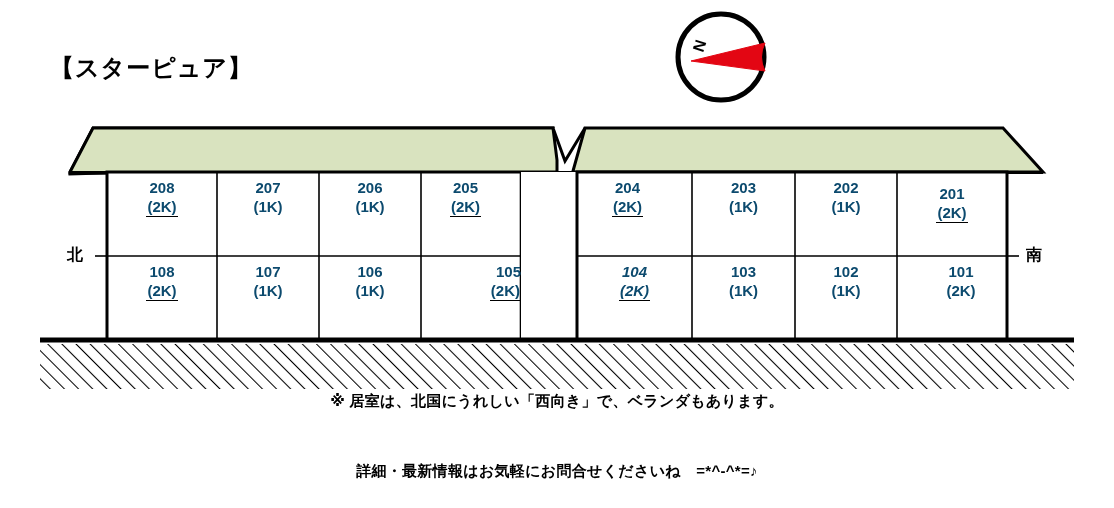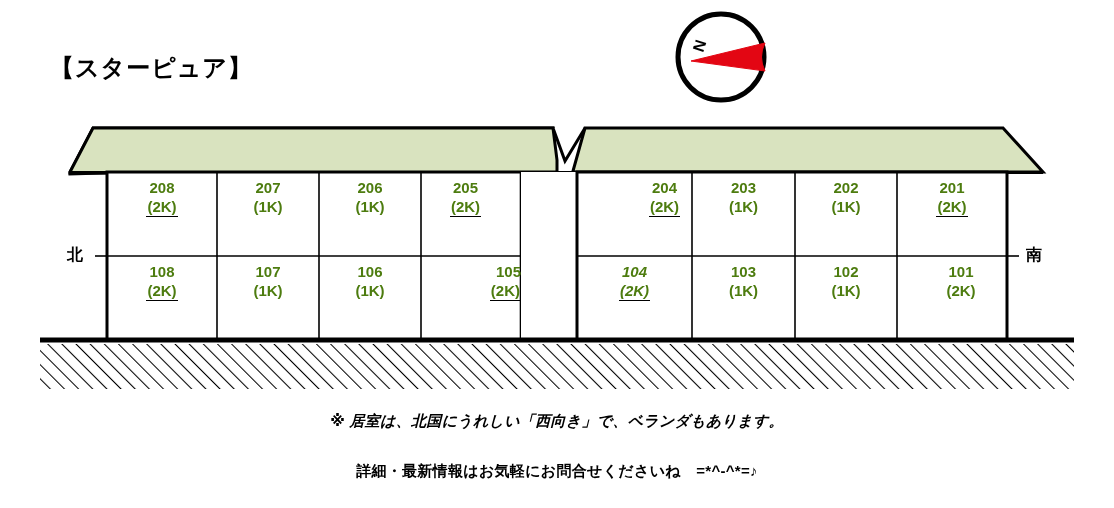--- a/index.html
+++ b/index.html
@@ -45,21 +45,21 @@
     height: 400px;
   }
 
   
   .room-cell {
     position: absolute;
     text-align: center;
     line-height: 1.28;
     font-size: 15px;
     font-weight: bold;
-    color: #4d7c0f;
+    color: #0c4a6e;
     white-space: nowrap;
   }
   .room-number { display: block; }
   .room-type { display: block; }
   .room-type.vacant {
     border-bottom: 1.5px solid #000;
     display: inline-block;
     padding: 0 1px 0px 1px;
   }
 
@@ -74,21 +74,21 @@
 
   
   .footer-note {
     position: absolute;
     width: 1114px;
     text-align: center;
     font-size: 15px;
     font-weight: bold;
     letter-spacing: 0.3px;
   }
-  #note-orientation { top: 412px; font-style: italic; }
+  #note-orientation { top: 392px; }
   #note-contact { top: 462px; }
 </style>
 </head>
 <body>
 
 <div id="building-title">【スターピュア】</div>
 
 <div id="compass-rose">
   <svg width="96" height="96" viewBox="0 0 96 96">
     <circle cx="48" cy="48" r="43" fill="#ffffff" stroke="#000000" stroke-width="5"></circle>
@@ -163,33 +163,33 @@
 </div>
 <div class="room-cell" style="left:319px; top:262px; width:102px;">
   <span class="room-number">106</span>
   <span class="room-type">(1K)</span>
 </div>
 <div class="room-cell" style="left:421px; top:262px; width:100px;text-align:right;">
   <span class="room-number">105</span>
   <span class="room-type vacant">(2K)</span>
 </div>
 
-<div class="room-cell" style="left:577px; top:178px; width:101px;padding-left:37px;">
+<div class="room-cell" style="left:577px; top:178px; width:101px;">
   <span class="room-number">204</span>
   <span class="room-type vacant">(2K)</span>
 </div>
 <div class="room-cell" style="left:692px; top:178px; width:103px;">
   <span class="room-number">203</span>
   <span class="room-type">(1K)</span>
 </div>
 <div class="room-cell" style="left:795px; top:178px; width:102px;">
   <span class="room-number">202</span>
   <span class="room-type">(1K)</span>
 </div>
-<div class="room-cell" style="left:897px; top:178px; width:110px;">
+<div class="room-cell" style="left:897px; top:184px; width:110px;">
   <span class="room-number">201</span>
   <span class="room-type vacant">(2K)</span>
 </div>
 
 <div class="room-cell" style="left:577px; top:262px; width:115px;font-style:italic;">
   <span class="room-number">104</span>
   <span class="room-type vacant">(2K)</span>
 </div>
 <div class="room-cell" style="left:692px; top:262px; width:103px;">
   <span class="room-number">103</span>

